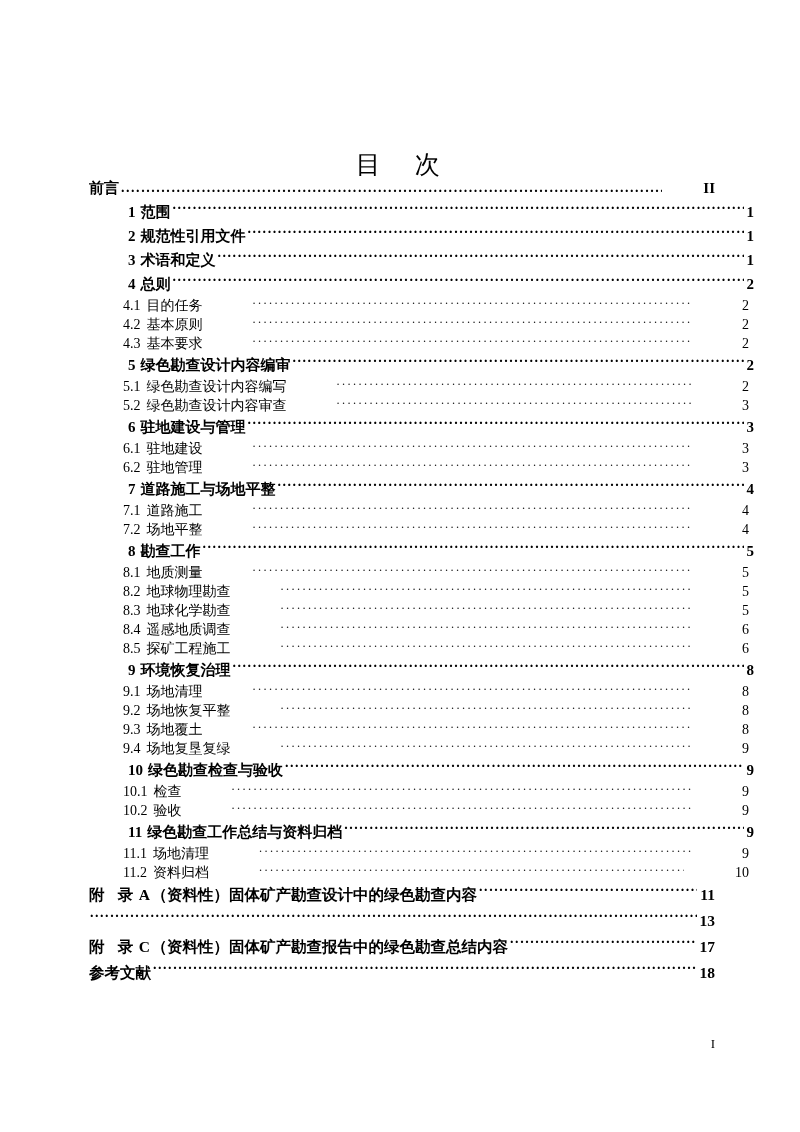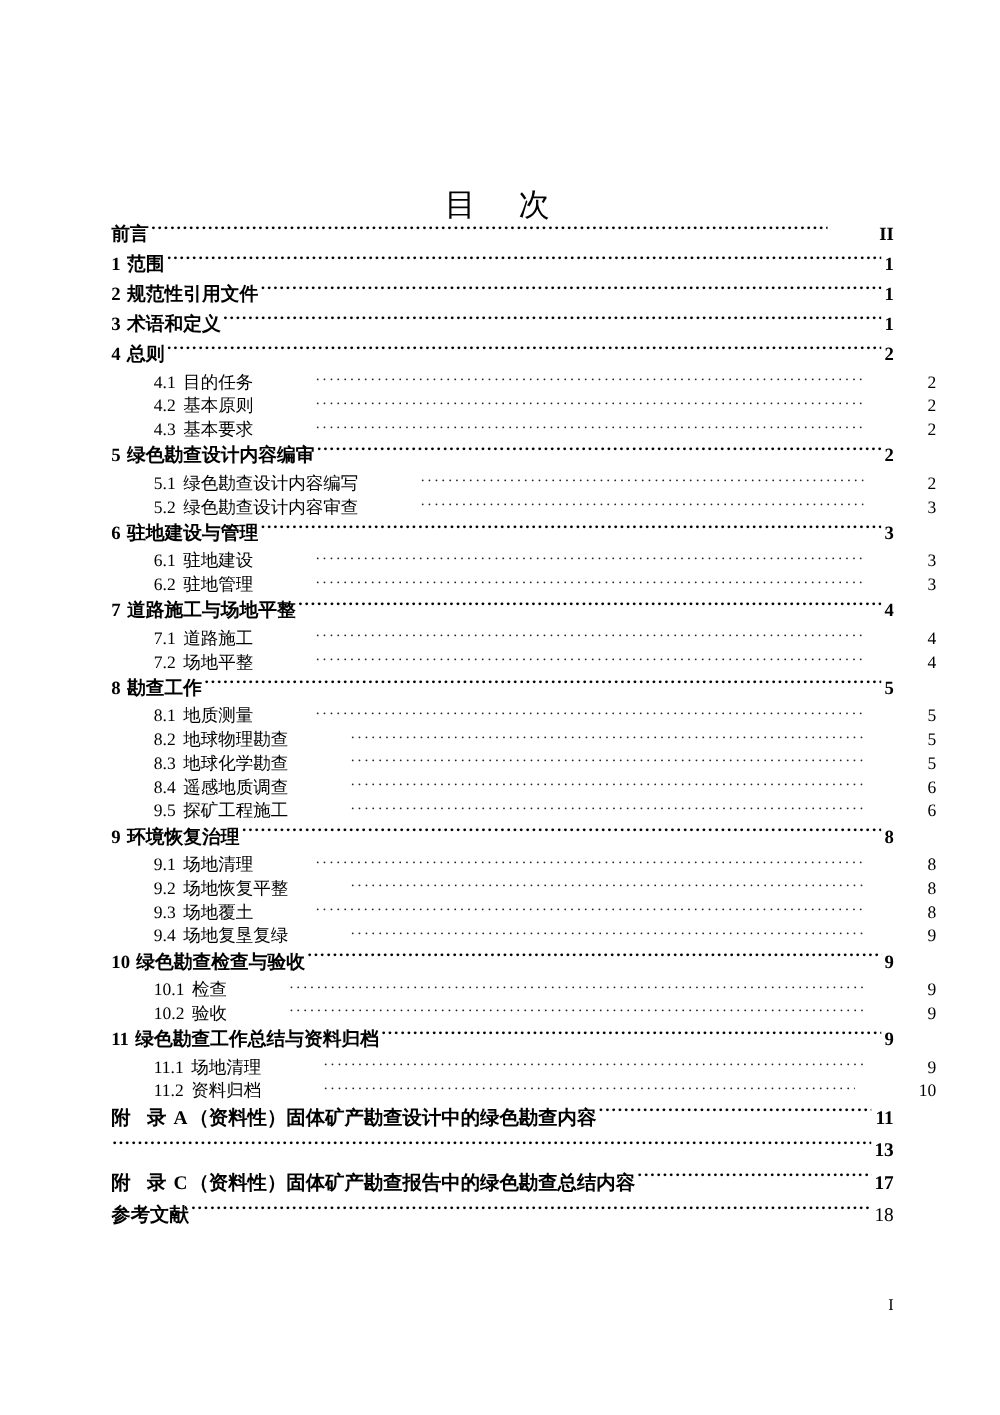--- a/index.html
+++ b/index.html
@@ -82,20 +82,21 @@
     text-align: right;
     padding-left: 2px;
   }
 
   
   .lvl1 {
     font-weight: bold;
     font-size: 15px;
     height: 24px;
     line-height: 24px;
+    margin-left: 39px;
   }
   .lvl1 .toc-dots::after { font-size: 14px; font-weight: bold; }
   .lvl1 .toc-page { font-size: 15px; font-weight: bold; }
   .lvl1 .toc-num { display: inline-block; min-width: 0; }
   .lvl1 .gap { display: inline-block; width: 5px; }
 
   
   .lvl2 {
     font-weight: normal;
     font-size: 14px;
@@ -122,24 +123,24 @@
 
   
   .refs {
     font-weight: bold;
     font-size: 15.5px;
     height: 26px;
     line-height: 26px;
     justify-content: space-between;
   }
   .refs .toc-dots::after { font-size: 14px; font-weight: bold; }
-  .refs .toc-page { font-size: 15.5px; font-weight: normal; }
-
-  
-  .foreword { font-weight: bold; font-size: 15px; height: 24px; line-height: 24px; }
+  .refs .toc-page { font-size: 15.5px; font-weight: bold; }
+
+  
+  .foreword { font-weight: bold; font-size: 15px; height: 24px; line-height: 24px; align-items: flex-end; }
   .foreword .toc-dots::after { font-size: 14px; font-weight: bold; }
   .foreword .toc-page { font-size: 15px; font-weight: bold; margin-left: 38px; }
 
   
   .page-footer {
     position: absolute;
     top: 1036px;
     left: 0;
     width: 715px;
     text-align: right;
@@ -260,21 +261,21 @@
         <span class="toc-label"><span class="toc-num">8.3</span><span class="gap"></span><span>地球化学勘查</span></span>
         <span class="toc-dots"></span>
         <span class="toc-page">5</span>
       </div>
       <div class="toc-entry lvl2">
         <span class="toc-label"><span class="toc-num">8.4</span><span class="gap"></span><span>遥感地质调查</span></span>
         <span class="toc-dots"></span>
         <span class="toc-page">6</span>
       </div>
       <div class="toc-entry lvl2">
-        <span class="toc-label"><span class="toc-num">9.5</span><span class="gap"></span><span>探矿工程施工</span></span>
+        <span class="toc-label"><span class="toc-num">8.5</span><span class="gap"></span><span>探矿工程施工</span></span>
         <span class="toc-dots"></span>
         <span class="toc-page">6</span>
       </div>
       <div class="toc-entry lvl1">
         <span class="toc-label"><span class="toc-num">9</span><span class="gap"></span><span>环境恢复治理</span></span>
         <span class="toc-dots"></span>
         <span class="toc-page">8</span>
       </div>
       <div class="toc-entry lvl2">
         <span class="toc-label"><span class="toc-num">9.1</span><span class="gap"></span><span>场地清理</span></span>

